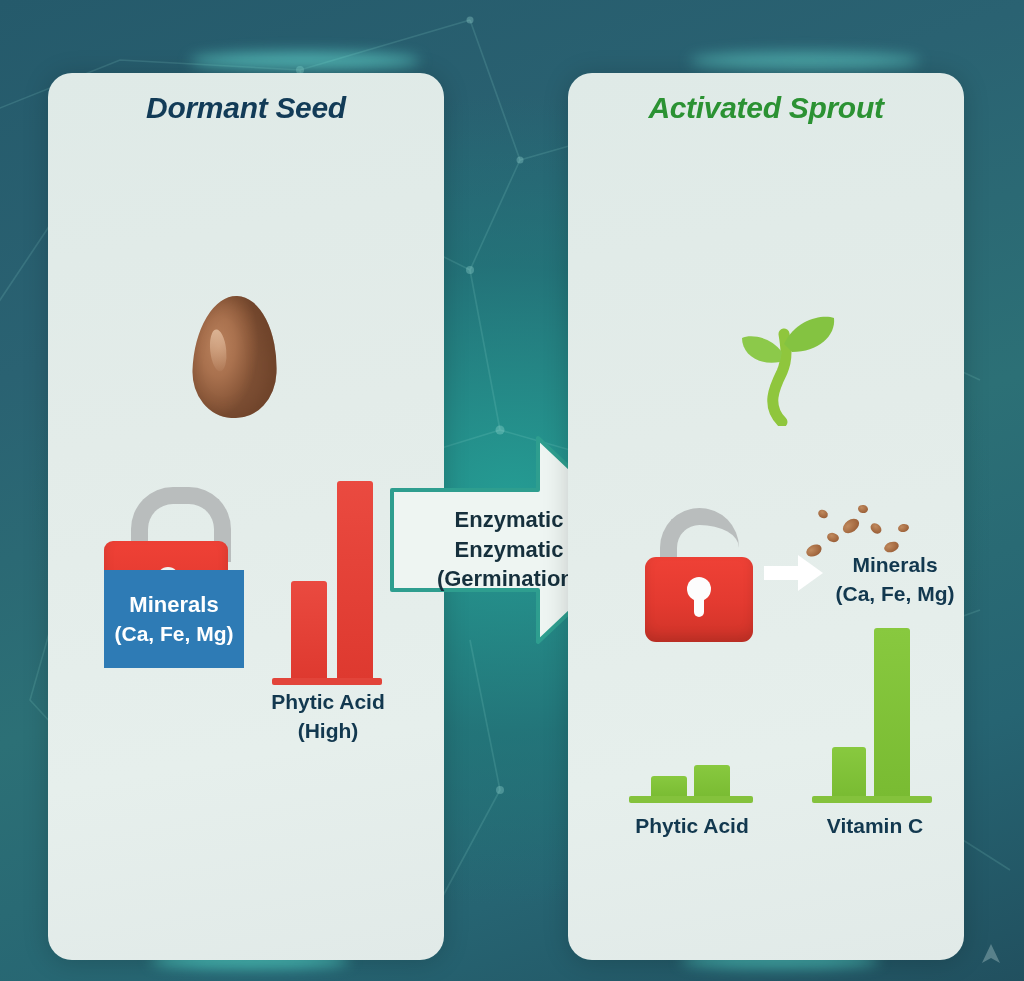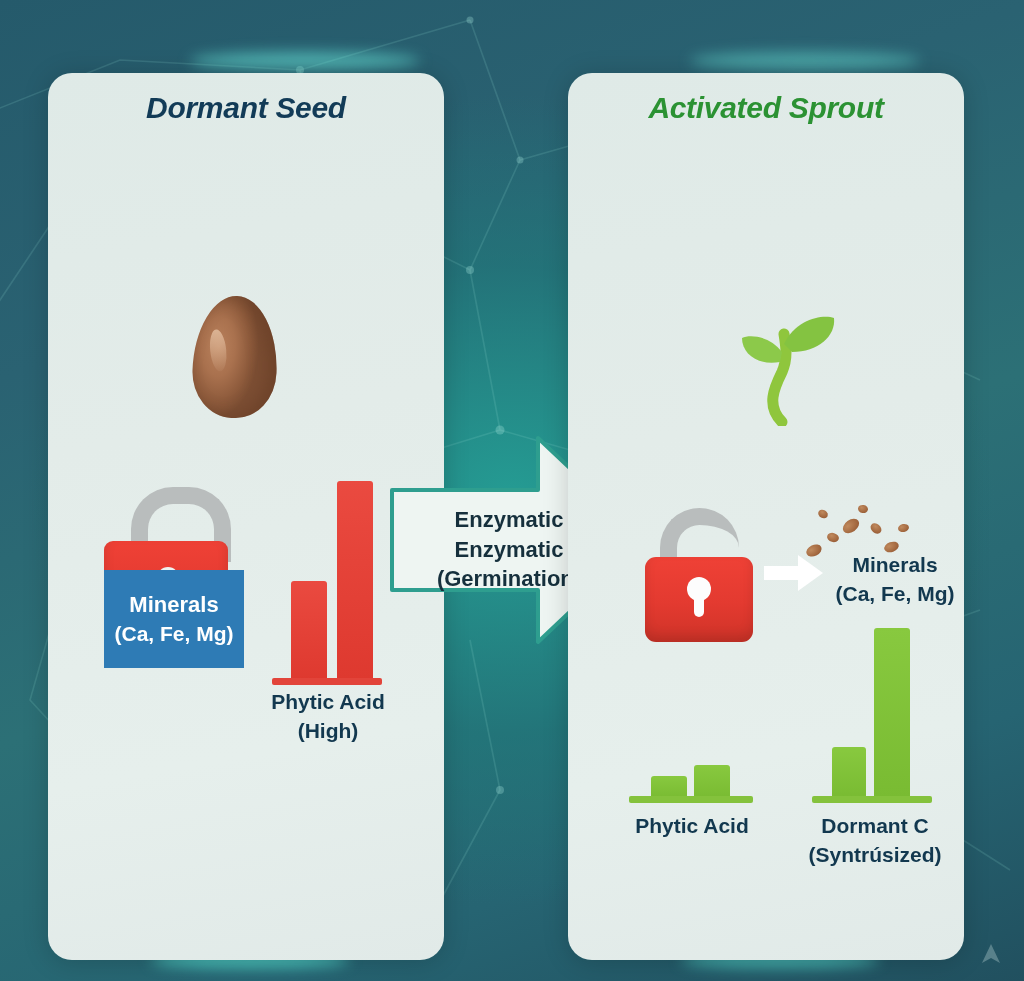--- a/index.html
+++ b/index.html
@@ -333,21 +333,20 @@
   <div class="caption" style="left:597px; top:812px; width:190px;">
     <span>Phytic Acid</span>
   </div>
 
   <div>
     <div class="bar green" style="left:832px; top:747px; width:34px; height:51px;"></div>
     <div class="bar green" style="left:874px; top:628px; width:36px; height:170px;"></div>
     <div class="baseline greenline" style="left:812px; top:796px; width:120px;"></div>
   </div>
   <div class="caption" style="left:782px; top:812px; width:186px;">
-    <span>Dormant C</span>
-    <span class="sub">(Syntrúsized)</span>
+    <span>Vitamin C</span>
   </div>
 
   <svg id="corner-mark" viewBox="0 0 26 26">
     <path d="M13 3 L22 22 L13 17 L4 22 Z" fill="#cfe4e2" opacity="0.7"></path>
   </svg>
 
 </div>
 
 </body></html>

